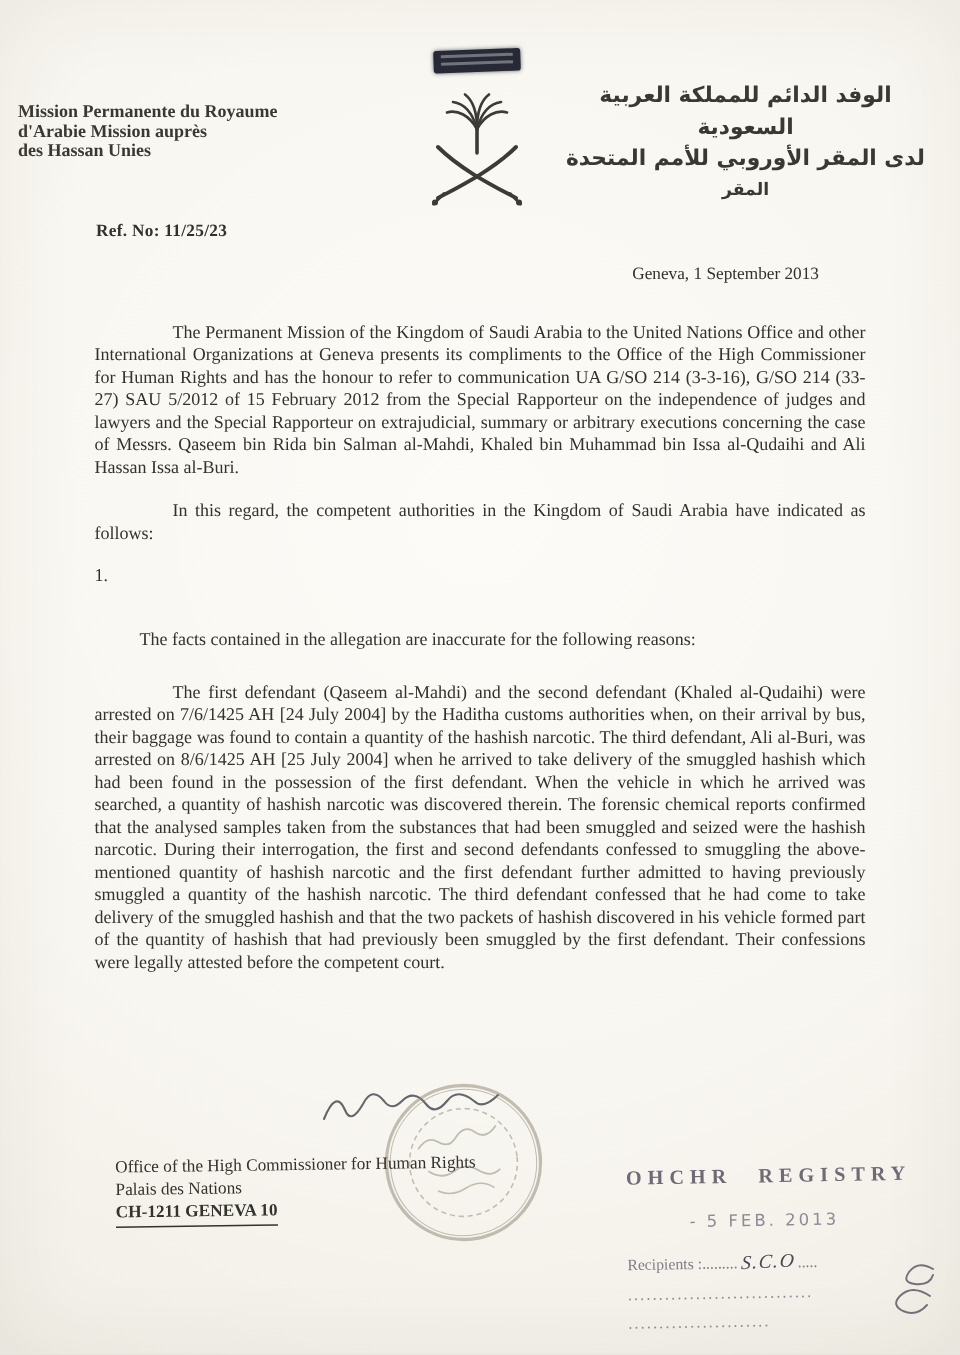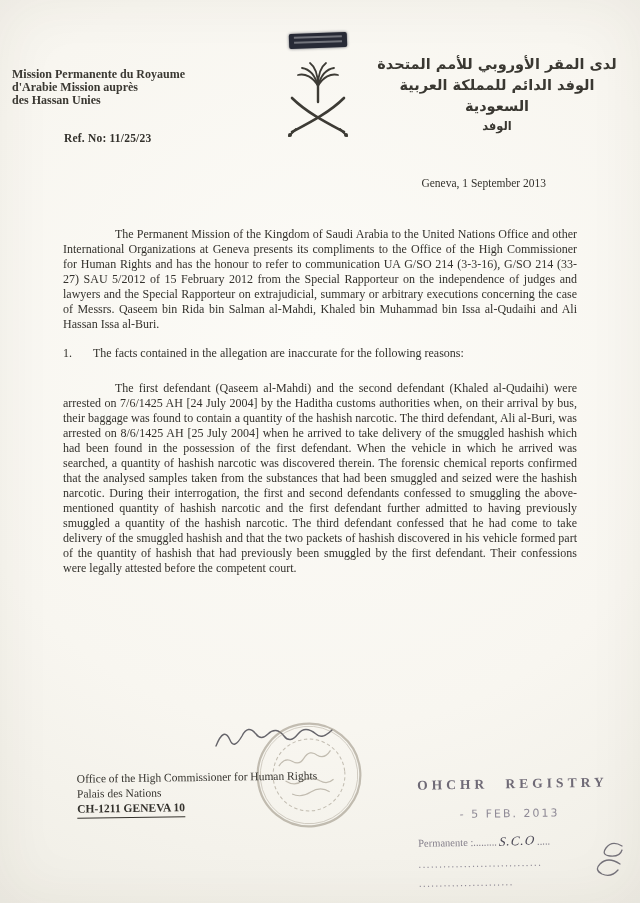--- a/index.html
+++ b/index.html
@@ -23,34 +23,34 @@
     font-weight:bold;font-size:12px;line-height:13px;color:#3a3832;
   }
   .emblem{position:absolute;left:283px;top:56px;width:70px;height:84px;}
   .mission-ar{
     position:absolute;left:372px;top:54px;width:250px;text-align:center;direction:rtl;
     font-family:"DejaVu Sans",sans-serif;font-weight:bold;
     font-size:14.5px;line-height:21px;color:#3a3832;
   }
   .mission-ar .small{font-size:11.5px;line-height:18px;}
   
-  .ref-line{position:absolute;left:64px;top:132px;font-size:11.5px;font-weight:bold;letter-spacing:.2px;}
+  .ref-line{position:absolute;left:64px;top:148px;font-size:11.5px;font-weight:bold;letter-spacing:.2px;}
   .date-line{position:absolute;right:94px;top:177px;font-size:11.5px;}
   
   .body-text{
-    position:absolute;left:63px;top:227px;width:514px;
+    position:absolute;left:63px;top:214px;width:514px;
     font-size:12px;line-height:15px;text-align:justify;
   }
   .body-text p{margin:0;}
   .indent{text-indent:52px;}
   .p1{margin-bottom:14px !important;}
   .p2{margin-bottom:13px !important;}
   .list-item{display:flex;margin-bottom:20px;}
   .list-item .num{width:30px;flex:none;}
-  .list-item .txt{flex:1;}
+  .list-item .txt{flex:1;margin-top:43px;}
   
   .seal{position:absolute;left:233px;top:710px;width:152px;height:130px;opacity:.5;transform:rotate(-6deg);}
   .signature{position:absolute;left:212px;top:722px;width:126px;height:34px;opacity:.85;}
   
   .footer-address{
     position:absolute;left:77px;top:770px;font-size:11.5px;line-height:14.5px;
     transform:rotate(-0.8deg);color:#34322d;
   }
   .footer-address .bold-u{
     display:inline-block;font-weight:bold;border-bottom:1.4px solid #34322d;padding-bottom:1px;margin-top:1px;
@@ -99,31 +99,32 @@
       <path d="M61 76 C46 68 24 57 9 42" stroke-width="2.6"></path>
 
       <path d="M6 80 L13 73" stroke-width="2"></path>
       <path d="M64 80 L57 73" stroke-width="2"></path>
       <circle cx="7" cy="79" r="2" fill="#3d3b35" stroke="none"></circle>
       <circle cx="63" cy="79" r="2" fill="#3d3b35" stroke="none"></circle>
     </svg>
   </div>
 
   <div class="mission-ar">
+    <div>الوفد الدائم للمملكة العربية السعودية</div>
     <div>لدى المقر الأوروبي للأمم المتحدة</div>
-    <div>الوفد الدائم للمملكة العربية السعودية</div>
-    <div class="small">الوفد</div>
+    <div class="small">المقر</div>
   </div>
 
   <div class="ref-line">Ref. No: 11/25/23</div>
 
   <div class="date-line">Geneva, 1 September 2013</div>
 
   <div class="body-text">
     <p class="indent p1">The Permanent Mission of the Kingdom of Saudi Arabia to the United Nations Office and other International Organizations at Geneva presents its compliments to the Office of the High Commissioner for Human Rights and has the honour to refer to communication UA G/SO 214 (3-3-16), G/SO 214 (33-27) SAU 5/2012 of 15 February 2012 from the Special Rapporteur on the independence of judges and lawyers and the Special Rapporteur on extrajudicial, summary or arbitrary executions concerning the case of Messrs. Qaseem bin Rida bin Salman al-Mahdi, Khaled bin Muhammad bin Issa al-Qudaihi and Ali Hassan Issa al-Buri.</p>
+    <p class="indent p2">In this regard, the competent authorities in the Kingdom of Saudi Arabia have indicated as follows:</p>
     <div class="list-item">
       <span class="num">1.</span>
       <span class="txt">The facts contained in the allegation are inaccurate for the following reasons:</span>
     </div>
     <p class="indent">The first defendant (Qaseem al-Mahdi) and the second defendant (Khaled al-Qudaihi) were arrested on 7/6/1425 AH [24 July 2004] by the Haditha customs authorities when, on their arrival by bus, their baggage was found to contain a quantity of the hashish narcotic. The third defendant, Ali al-Buri, was arrested on 8/6/1425 AH [25 July 2004] when he arrived to take delivery of the smuggled hashish which had been found in the possession of the first defendant. When the vehicle in which he arrived was searched, a quantity of hashish narcotic was discovered therein. The forensic chemical reports confirmed that the analysed samples taken from the substances that had been smuggled and seized were the hashish narcotic. During their interrogation, the first and second defendants confessed to smuggling the above-mentioned quantity of hashish narcotic and the first defendant further admitted to having previously smuggled a quantity of the hashish narcotic. The third defendant confessed that he had come to take delivery of the smuggled hashish and that the two packets of hashish discovered in his vehicle formed part of the quantity of hashish that had previously been smuggled by the first defendant. Their confessions were legally attested before the competent court.</p>
   </div>
 
   <div class="signature">
     <svg width="126" height="34" viewBox="0 0 126 34" fill="none" stroke="#4d4c54" stroke-width="1.4" stroke-linecap="round">
       <path d="M4 24 q8 -20 14 -6 q4 10 12 -4 q6 -12 14 -2 q5 7 12 0 q8 -8 16 2 q6 8 14 -2 q7 -9 18 0 q6 6 16 -4"></path>
@@ -144,21 +145,21 @@
   <div class="footer-address">
     <div>Office of the High Commissioner for Human Rights</div>
     <div>Palais des Nations</div>
     <div class="bold-u">CH-1211 GENEVA 10</div>
   </div>
 
   <div class="registry">
     <div class="registry-title">OHCHR REGISTRY</div>
     <div class="registry-date">- 5 FEB. 2013</div>
     <div class="recipient-line">
-      <span>Permanente :</span><span>.........</span><span class="hand">S.C.O</span><span>.....</span>
+      <span>Recipients :</span><span>.........</span><span class="hand">S.C.O</span><span>.....</span>
     </div>
     <div class="dotted">..............................</div>
     <div class="dotted">.......................</div>
   </div>
 
   <div class="scribble2">
     <svg width="44" height="40" viewBox="0 0 44 40" fill="none" stroke="#55525e" stroke-width="1.3" stroke-linecap="round">
       <path d="M40 8 q-10 -6 -16 2 q-5 7 4 8 q10 1 12 -6"></path>
       <path d="M38 26 q-12 -8 -20 0 q-6 6 2 10 q9 4 16 -4"></path>
     </svg>

